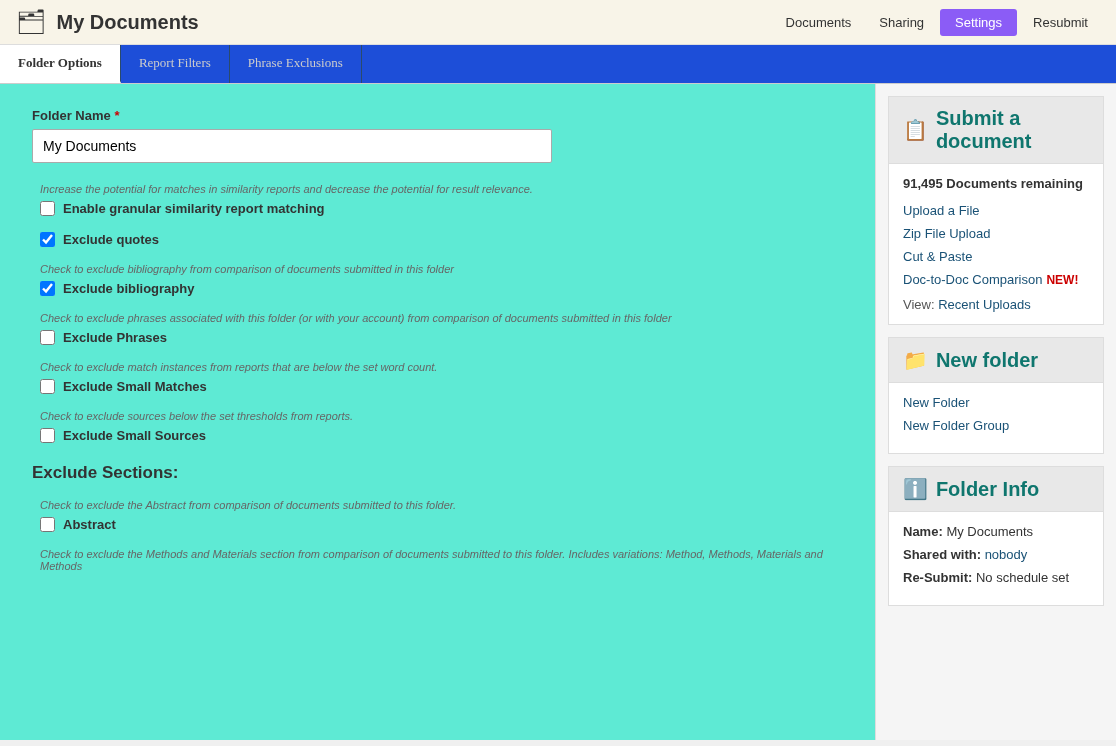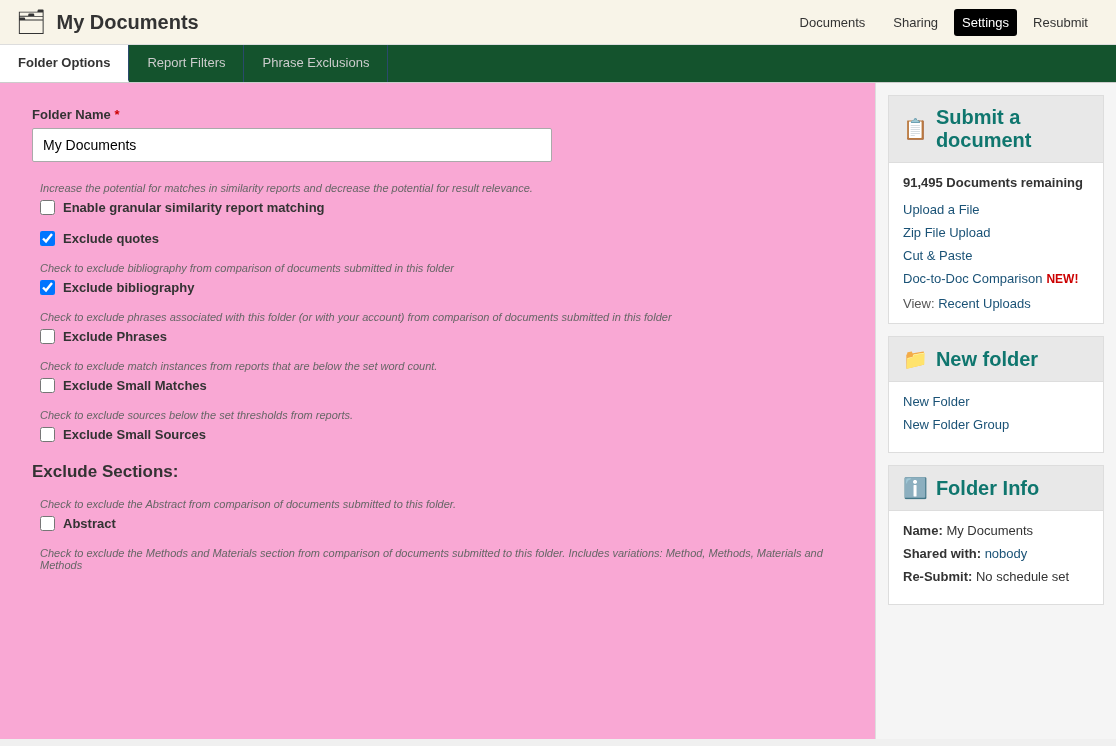--- a/index.html
+++ b/index.html
@@ -4,32 +4,32 @@
   <style>
     * { box-sizing: border-box; margin: 0; padding: 0; }
     body { font-family: Arial, sans-serif; font-size: 13px; background: #f0f0f0; color: #333; }
 
     
     .header { display: flex; align-items: center; background: #f8f4e8; padding: 8px 16px; border-bottom: 1px solid #ddd; }
     .header-icon { font-size: 24px; margin-right: 10px; }
     .header-title { font-size: 20px; font-weight: bold; color: #333; flex: 1; }
     .header-nav { display: flex; align-items: center; gap: 4px; }
     .nav-link { color: #333; text-decoration: none; padding: 6px 12px; font-size: 13px; }
-    .nav-link.active { background: #000000; color: #fff; padding: 6px 8px; border-radius: 3px; }
-
-    
-    .tabs { display: flex; background: #14532d; border-bottom: 1px solid #ccc; }
+    .nav-link.active { background: #8b5cf6; color: #fff; padding: 6px 15px; border-radius: 3px; }
+
+    
+    .tabs { display: flex; background: #1d4ed8; border-bottom: 1px solid #ccc; font-family: Liberation Serif, serif; }
     .tab { padding: 10px 18px; color: #ccc; cursor: pointer; font-size: 13px; border-right: 1px solid #2a4a6c; text-decoration: none; }
     .tab.active { background: #fff; color: #333; font-weight: bold; border-bottom: 2px solid #fff; }
 
     
     .layout { display: flex; min-height: calc(746px - 90px); }
 
     
-    .main { flex: 1; background: #f9a8d4; padding: 24px 32px; border-right: 1px solid #ddd; }
+    .main { flex: 1; background: #5eead4; padding: 24px 32px; border-right: 1px solid #ddd; }
 
     
     .sidebar { width: 240px; background: #f5f5f5; padding: 0; }
 
     
     .form-group { margin-bottom: 20px; }
     .form-label { font-size: 13px; font-weight: bold; margin-bottom: 6px; display: block; }
     .required { color: #c00; }
     .form-input { width: 100%; max-width: 520px; padding: 8px 10px; border: 1px solid #aaa; font-size: 14px; border-radius: 2px; }
 

